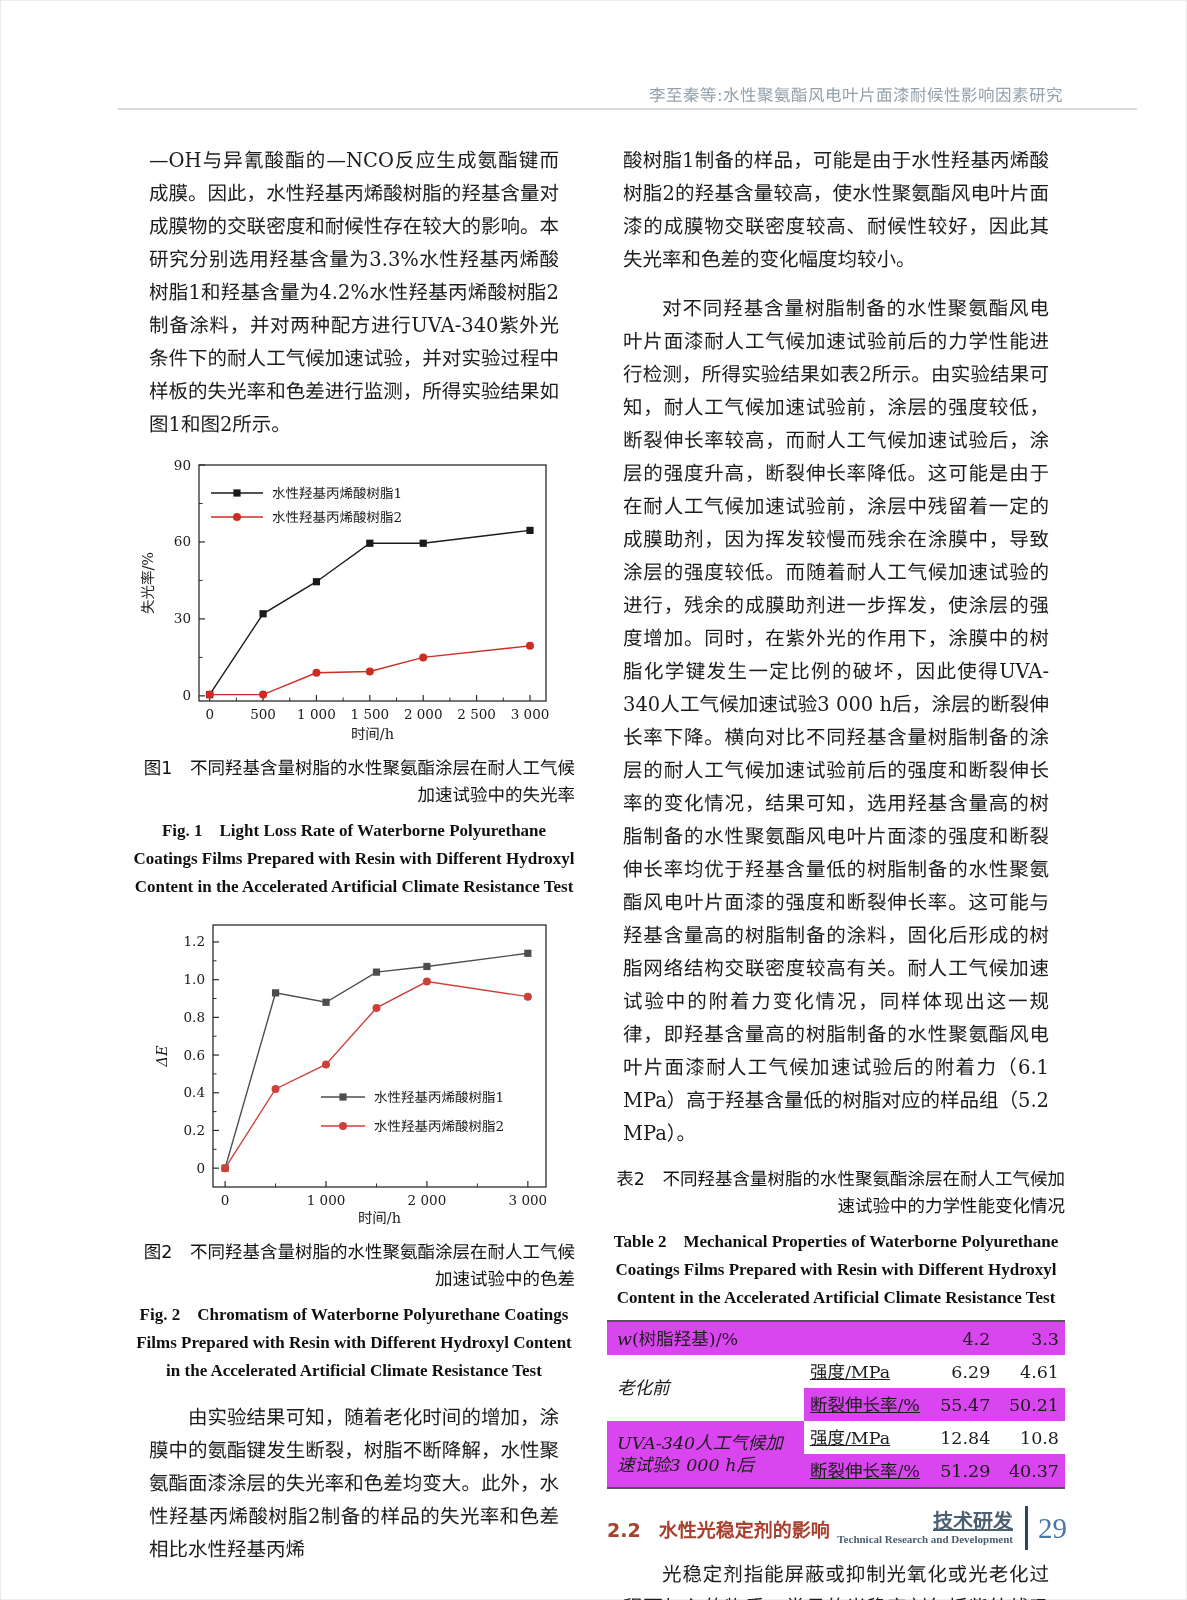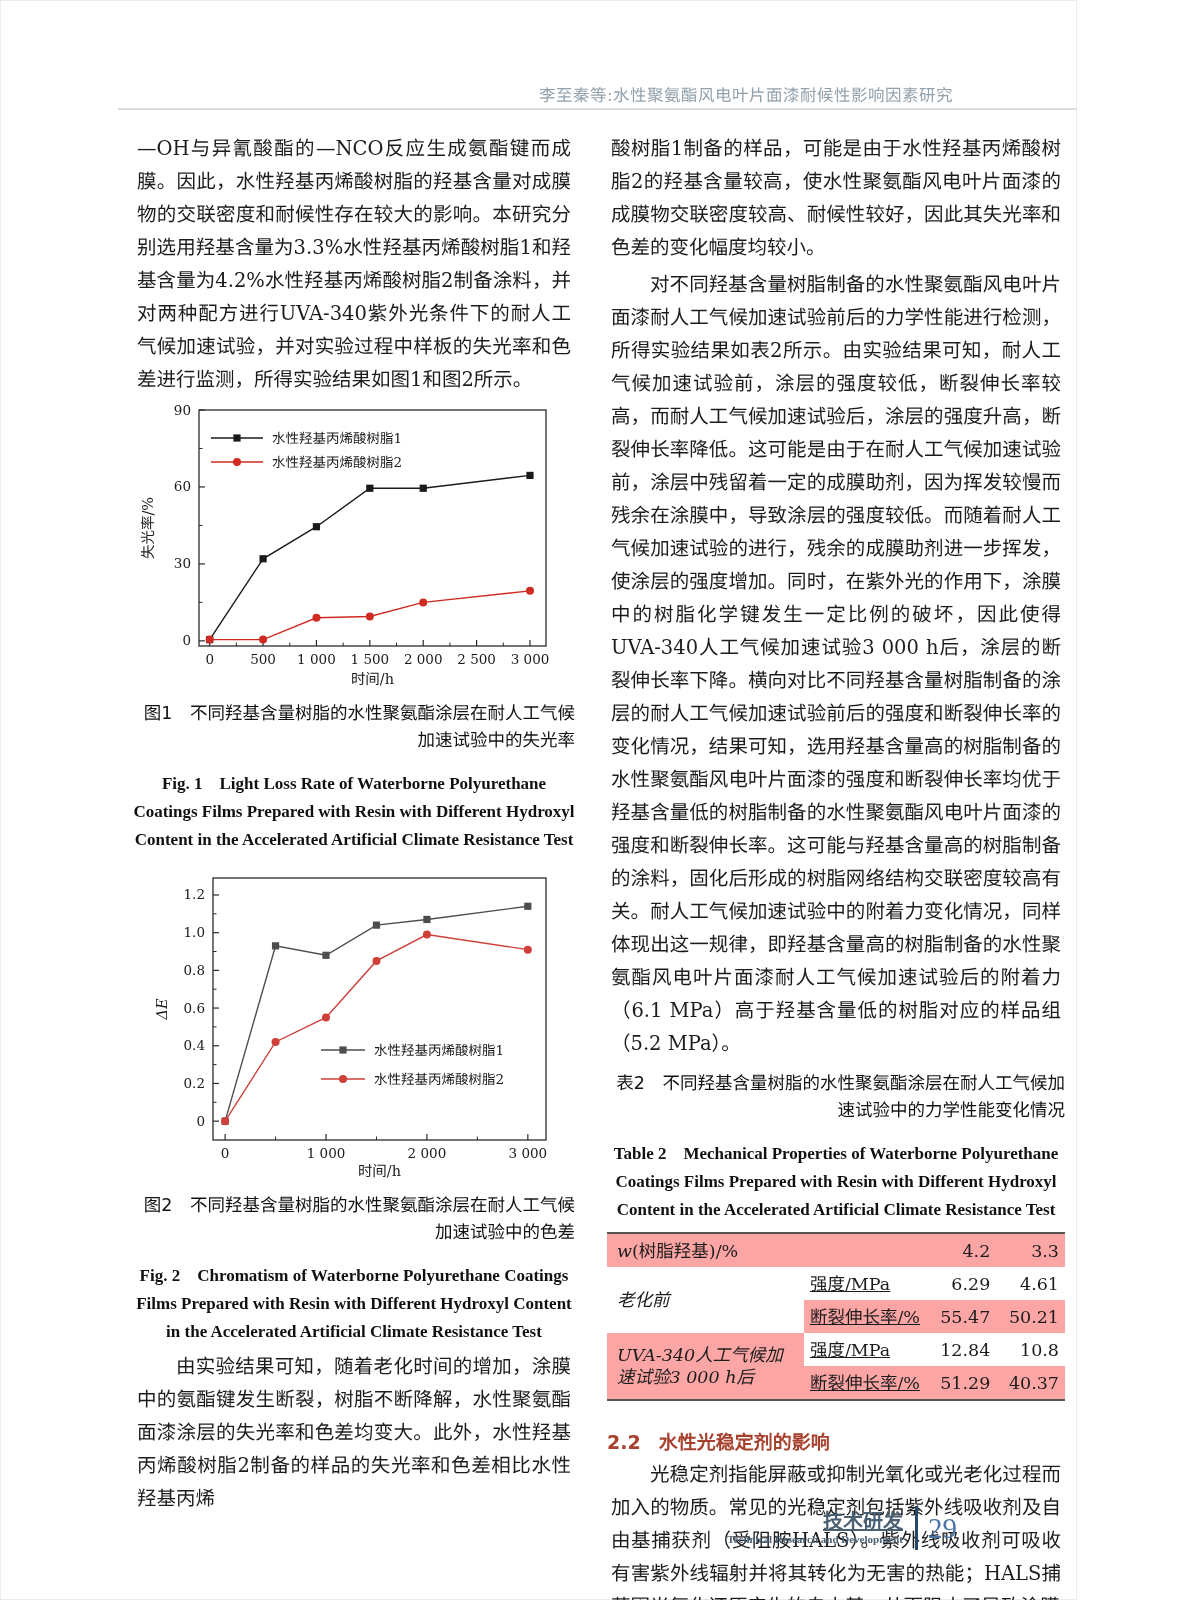--- a/index.html
+++ b/index.html
@@ -1,37 +1,37 @@
 <!DOCTYPE html>
 <html lang="zh-CN"><head>
 <meta charset="utf-8">
 <style>
   html,body{margin:0;padding:0;background:#fff;}
-  .page{position:relative;width:1077px;height:1600px;background:#fff;overflow:hidden;
+  .page{position:relative;width:1187px;height:1600px;background:#fff;overflow:hidden;
         font-family:"DejaVu Serif","Liberation Serif",serif;color:#1c1c1c;
         box-shadow:inset 0 0 0 1px #ececec;}
   .running-head{position:absolute;top:82px;right:124px;font-size:16.5px;color:#93a1ac;
         font-family:"DejaVu Sans","Liberation Sans",sans-serif;letter-spacing:.5px;}
   .head-rule{position:absolute;top:108px;left:118px;width:1019px;height:2px;background:#d8dcdf;}
   .col{position:absolute;top:128px;}
   .col-left{left:133px;width:442px;}
   .col-right{left:607px;width:458px;}
-  p.body{margin:4px;font-size:19.5px;line-height:33px;text-align:justify;text-justify:inter-ideograph;}
+  p.body{margin:16px;font-size:19.5px;line-height:33px;text-align:justify;text-justify:inter-ideograph;}
   p.indent{text-indent:2em;}
   .chart{display:block;margin:6px 0 0 0;}
   .chart text{font-family:"DejaVu Serif","Liberation Serif",serif;}
   .cap-zh{margin-top:8px;text-align:right;font-weight:normal;font-size:17.5px;line-height:27px;
         font-family:"DejaVu Sans","Liberation Sans",sans-serif;color:#111;}
-  .cap-en{margin-top:16px;text-align:center;font-weight:bold;font-size:17px;line-height:28px;
+  .cap-en{margin-top:8px;text-align:center;font-weight:bold;font-size:17px;line-height:28px;
         font-family:"Liberation Serif","DejaVu Serif",serif;color:#111;}
   .after-caps{margin-top:10px;}
   .t2{width:100%;border-collapse:collapse;margin-top:8px;font-size:17.5px;
       border-top:2px solid #555;border-bottom:2px solid #555;}
   .t2 td{padding:2px 6px;height:29px;vertical-align:middle;line-height:22px;}
-  .t2 .pk{background:#fca5a5;}
+  .t2 .pk{background:#d946ef;}
   .t2 .c-val{text-align:right;width:15%;}
   .t2 .c-prop{text-align:left;width:27%;text-decoration:underline;}
   .t2 .c-group{text-align:left;padding-left:10px;width:43%;font-style:italic;}
   .t2 .c-wlabel{padding-left:10px;}
   .ital{font-style:italic;}
   .sec-head{margin-top:26px;font-family:"DejaVu Sans","Liberation Sans",sans-serif;
       font-weight:bold;font-size:19px;color:#a8402e;}
   .sec-head .sec-num{margin-right:18px;}
   .sec-body{margin-top:10px;}
   .footer{position:absolute;right:120px;top:1506px;display:flex;align-items:center;}

